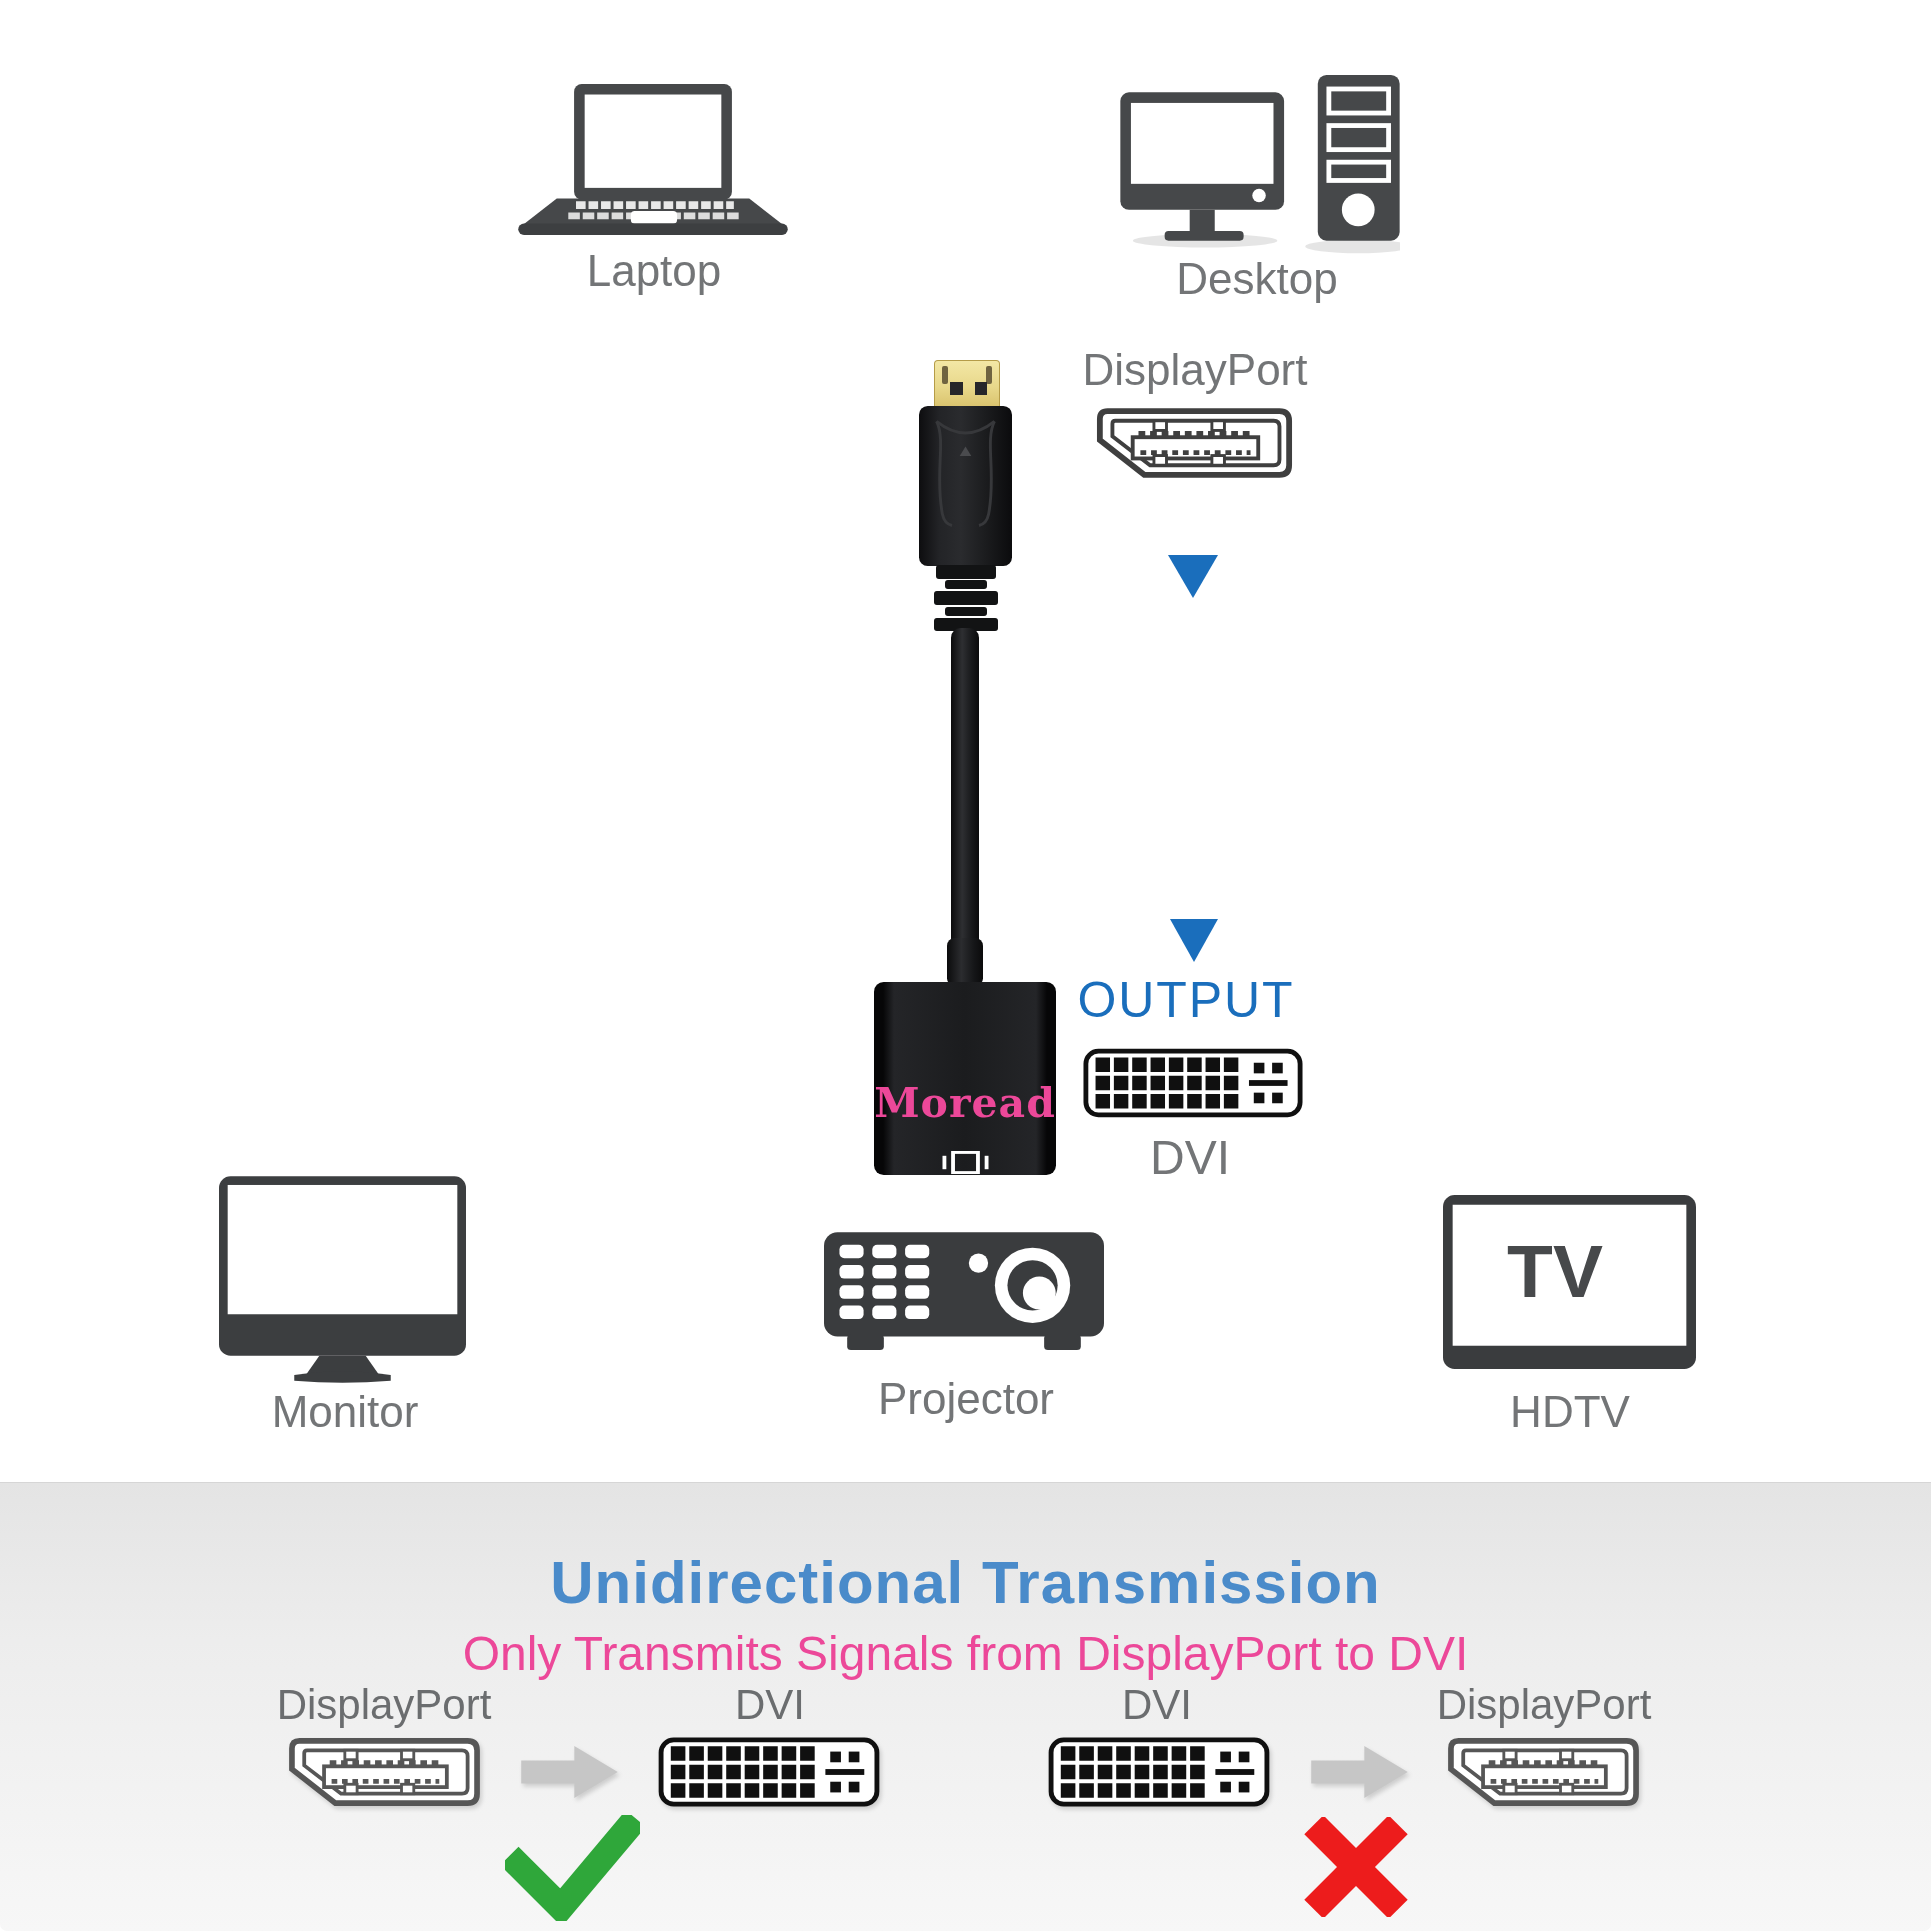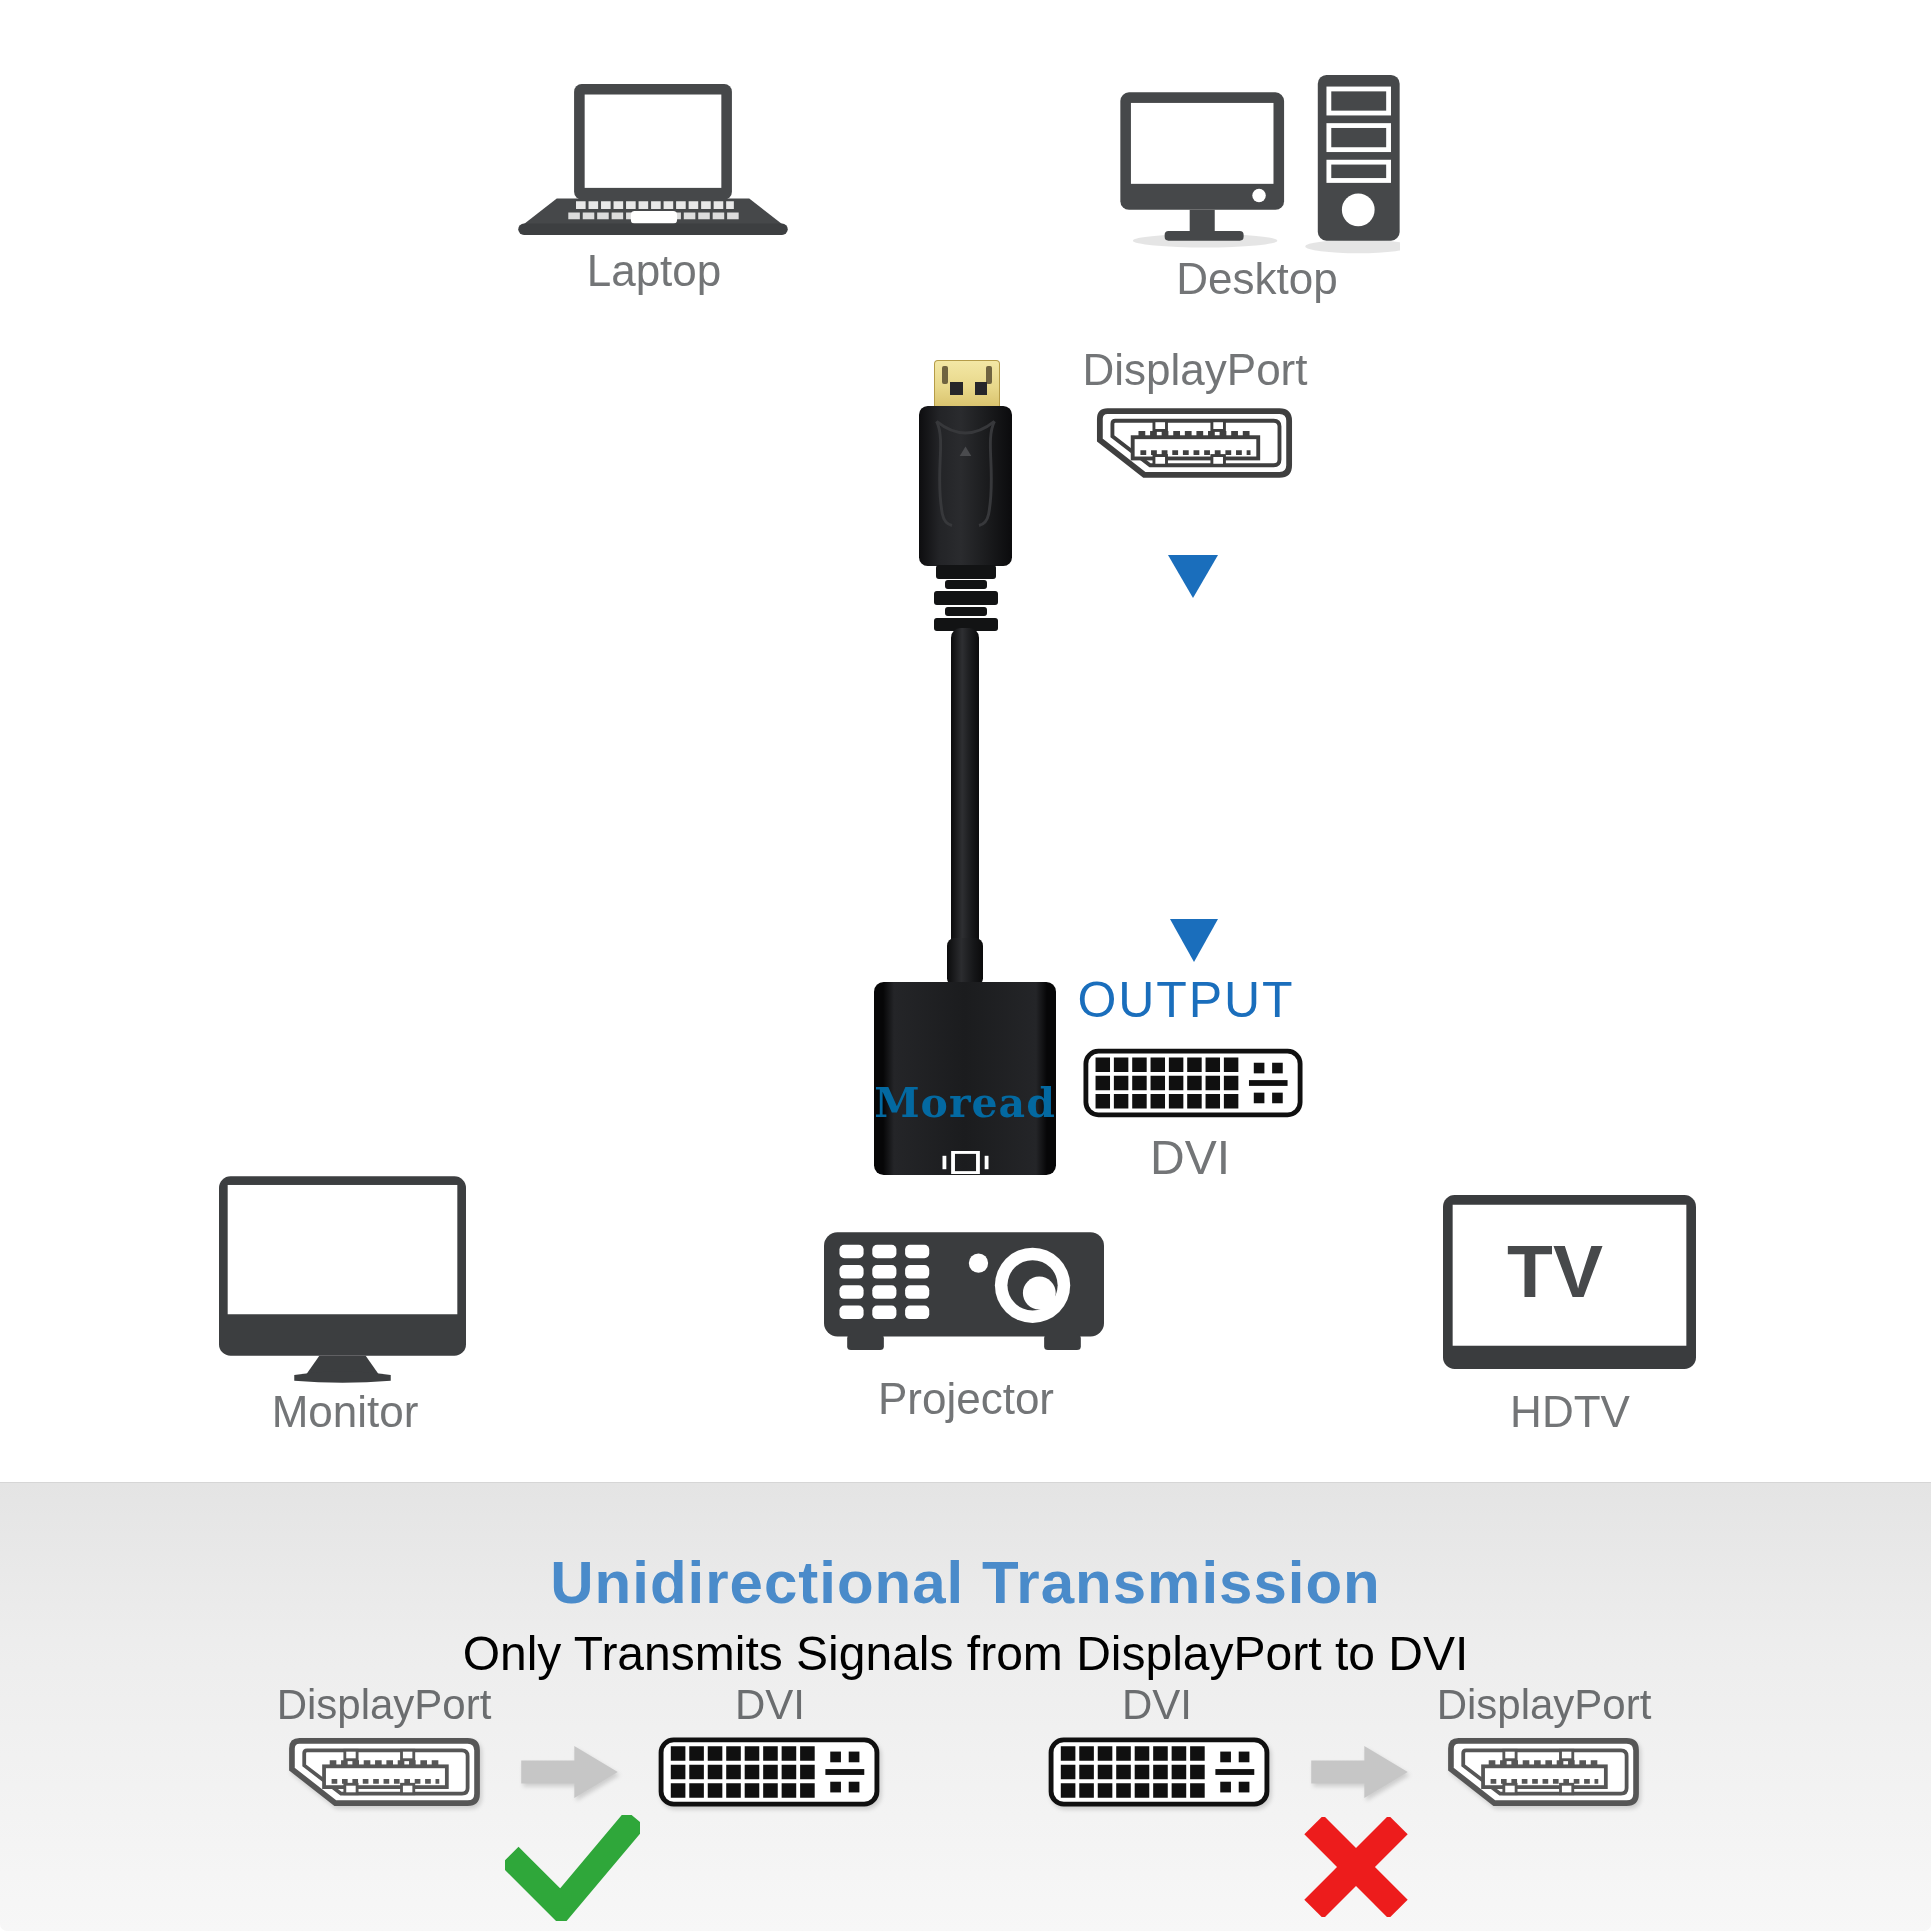--- a/index.html
+++ b/index.html
@@ -10,39 +10,39 @@
   .lbl-sm{position:absolute;text-align:center;color:#6b6d6f;font-size:42px;line-height:1.1;}
   .dir{position:absolute;text-align:center;color:#1a6ebc;font-size:50px;letter-spacing:1.9px;line-height:1.1;}
   .tri{position:absolute;width:0;height:0;border-left:25px solid transparent;
        border-right:25px solid transparent;border-top:43px solid #1a6ebc;}
   #banner{position:absolute;left:0;top:1482px;width:1931px;height:449px;
           background:linear-gradient(180deg,#e4e4e4 0%,#ededed 35%,#f7f7f7 100%);
           border-top:1.9px solid #d6d6d6;}
   #banner-title{position:absolute;left:0;top:1516px;width:1931px;text-align:center;
           color:#4a8bca;font-size:60px;font-weight:bold;letter-spacing:1px;margin-top:32px;}
   #banner-subtitle{position:absolute;left:0;top:1626px;width:1931px;text-align:center;
-          color:#000000;font-size:48px;}
+          color:#ec4899;font-size:48px;}
   .softshadow{filter:drop-shadow(2.9px 3.9px 1.9px rgba(0,0,0,0.15));}
   
   #dp-plug-gold{position:absolute;left:934px;top:360px;width:66px;height:48px;
           background:linear-gradient(180deg,#f3e7a5 0%,#e8d88b 55%,#d9c26c 100%);
           border:1.9px solid #b59c48;border-bottom:none;border-radius:3.9px 3.9px 0 0;box-sizing:border-box;}
   .gold-slot{position:absolute;width:5.8px;height:18.3px;background:#6f6340;border-radius:1.9px;top:4.8px;}
   .gold-pin{position:absolute;width:12.6px;height:12.6px;background:#26262a;top:21px;}
   #dp-plug-body{position:absolute;left:919px;top:406px;width:93px;height:160px;border-radius:8.7px;
           background:linear-gradient(90deg,#0d0d0f 0%,#232427 22%,#2a2b2e 45%,#1c1d1f 70%,#0b0b0d 100%);}
   #dp-plug-ribs{position:absolute;left:919px;top:565px;width:93px;}
   .rib{margin:0 auto;background:#121314;border-radius:2.9px;}
   #dp-cable{position:absolute;left:951px;top:628px;width:28px;height:338px;border-radius:9.7px;
           background:linear-gradient(90deg,#0b0b0c 0%,#2e2f32 40%,#17181a 75%,#0b0b0c 100%);}
   #dp-cable-collar{position:absolute;left:947px;top:938px;width:36px;height:48px;border-radius:7.7px;
           background:linear-gradient(90deg,#0b0b0c 0%,#2b2c2f 40%,#151618 75%,#0a0a0b 100%);}
   #adapter-body{position:absolute;left:874px;top:982px;width:182px;height:193px;border-radius:9.7px;
           background:linear-gradient(90deg,#060607 0%,#060607 5%,#242528 11%,#1b1c1e 50%,#242528 89%,#060607 95%,#060607 100%);}
-  #adapter-brand{position:absolute;left:874px;top:1079px;width:182px;text-align:center;color:#0369a1;
+  #adapter-brand{position:absolute;left:874px;top:1079px;width:182px;text-align:center;color:#ec4899;
           font-family:"DejaVu Serif", serif;font-weight:bold;font-size:41px;letter-spacing:1px;}
   #adapter-glyph{position:absolute;left:929px;top:1151px;width:73px;height:23px;}
 </style>
 </head>
 <body>
 
 <div id="stage">
 
   <svg class="abs" style="left:518px;top:82px" width="270" height="154" viewBox="0 0 280 160">
     <rect x="58" y="2" width="164" height="120" rx="8" fill="#46484a"></rect>

